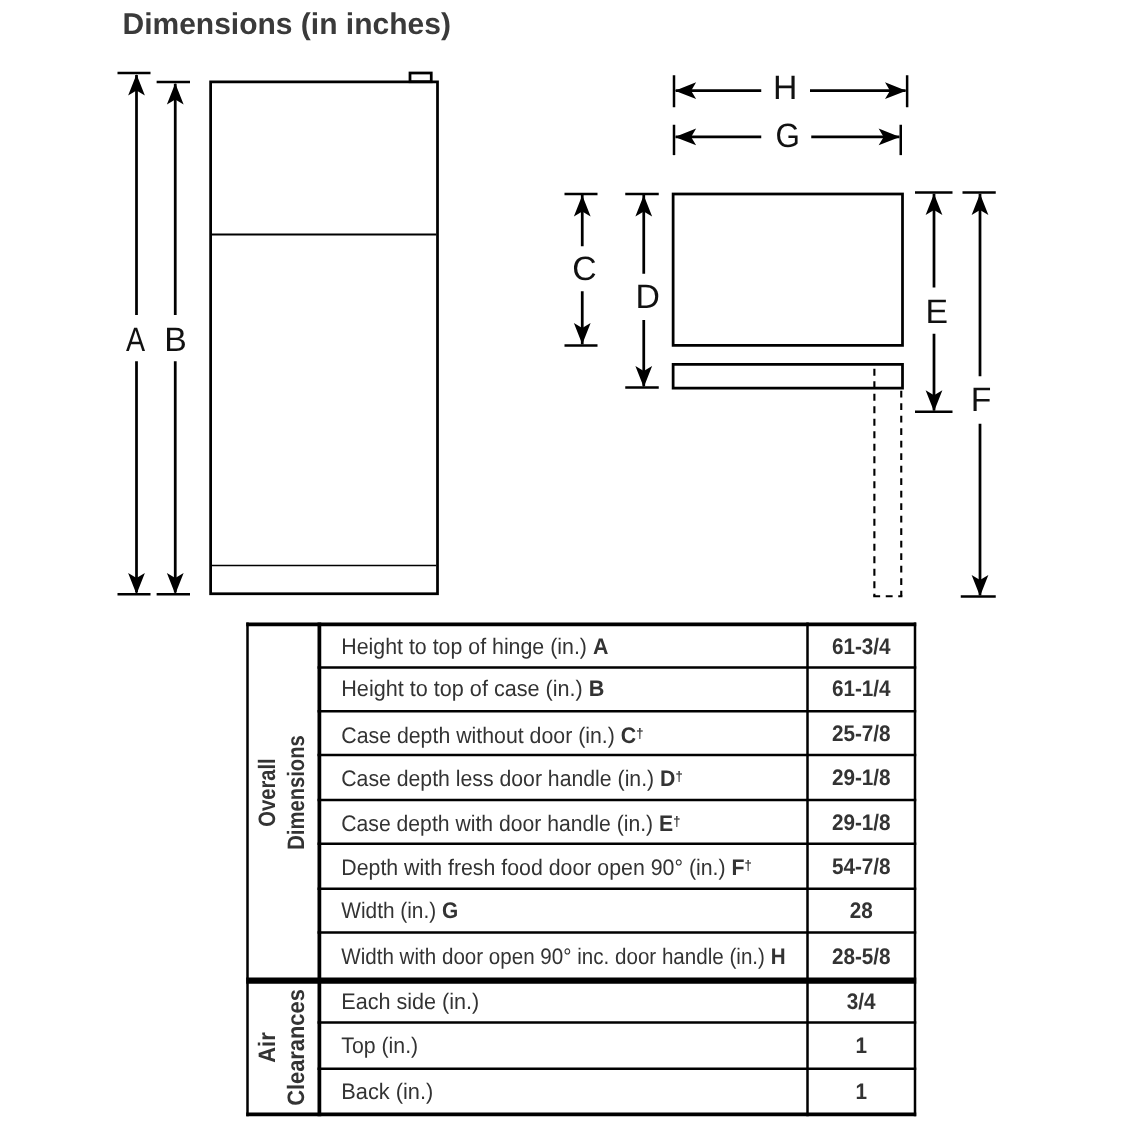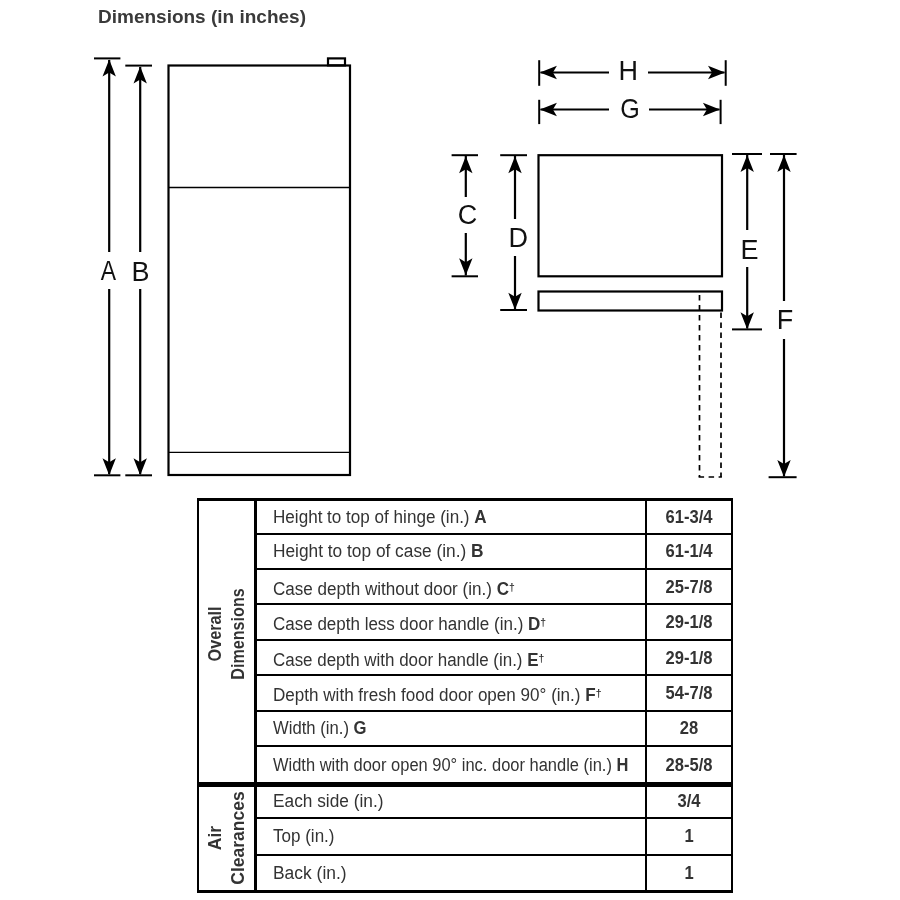--- a/index.html
+++ b/index.html
@@ -12,21 +12,21 @@
 .val{position:absolute;height:18px;line-height:18px;font-size:18px;font-weight:bold;
 color:#333;width:86px;text-align:center;transform:scaleX(0.92);transform-origin:50% 50%;}
 .lbl b{font-weight:bold;}
 sup.dg{font-size:11px;vertical-align:4px;font-weight:bold;}
 .rot{position:absolute;font-weight:bold;font-size:19px;line-height:23px;color:#333;
 text-align:center;white-space:nowrap;}
 </style>
 </head>
 <body>
 
-<div class="abs" style="left:98px;top:6px;font-size:19px;font-weight:bold;color:#3a3a3a;white-space:nowrap;">Dimensions (in inches)</div>
+<div class="abs" style="left:98px;top:6px;font-size:24px;font-weight:bold;color:#3a3a3a;white-space:nowrap;">Dimensions (in inches)</div>
 
 <svg class="abs" style="left:0;top:40px;" width="900" height="460" viewBox="0 40 900 460">
 <g fill="none" stroke="#000">
 
 <g>
 <rect x="168.5" y="65.5" width="181.5" height="409.5" stroke-width="2.2"></rect>
 </g>
 
 <g>
 <rect x="328" y="58.4" width="17" height="7" stroke-width="2.2"></rect>

